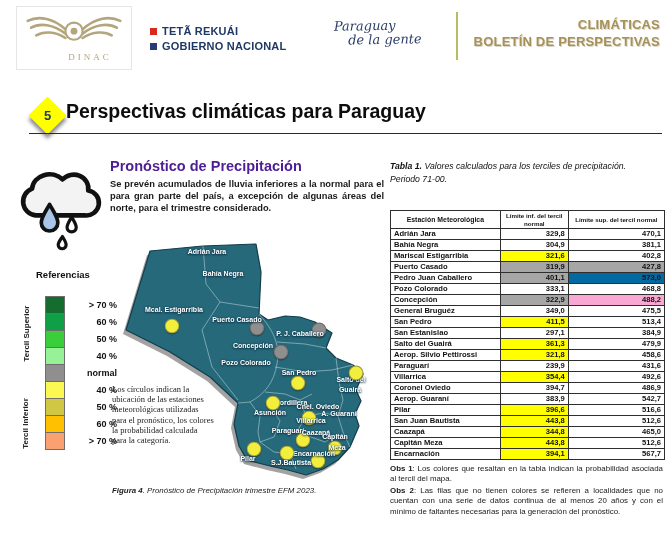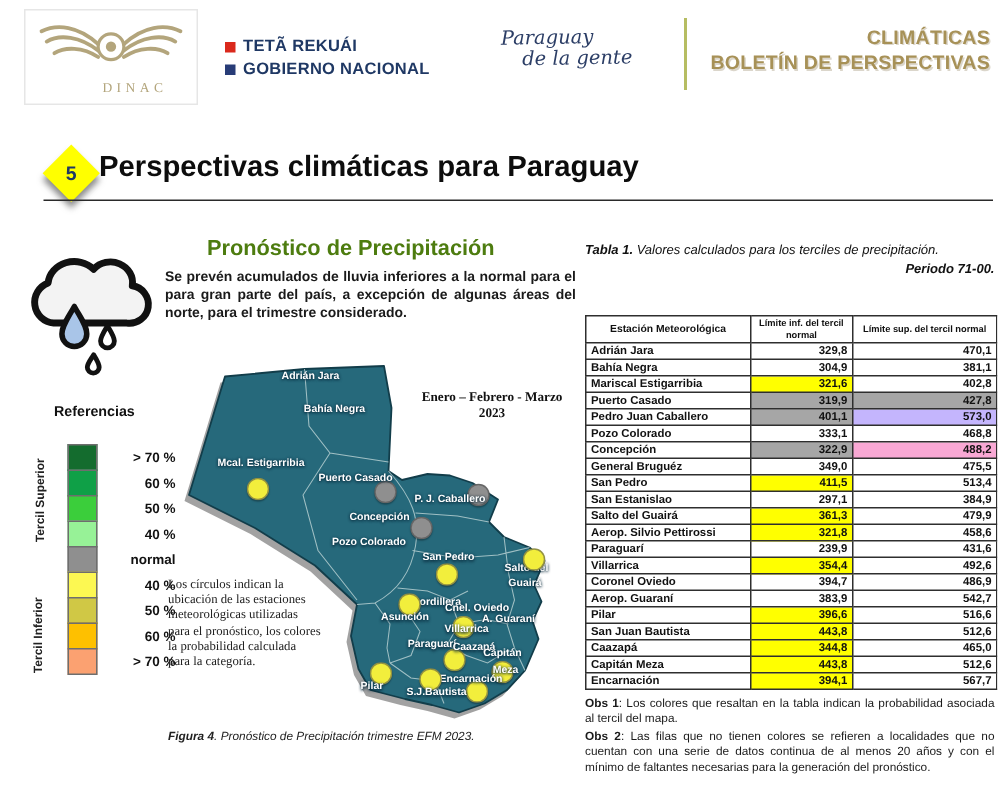--- a/index.html
+++ b/index.html
@@ -54,21 +54,21 @@
           font-family:"Liberation Serif",serif;font-weight:bold;font-size:8.8px;line-height:11px;color:#111;}
   .period .p1{white-space:nowrap;}
   .map-note{position:absolute;left:112px;top:384px;width:102px;font-family:"Liberation Serif",serif;
             font-size:8.5px;line-height:1.2;color:#222;}
   .fig-caption{position:absolute;left:112px;top:486px;width:230px;font-size:7.9px;font-style:italic;color:#222;}
   .fig-caption .b{font-weight:bold;}
 
   
   .tbl-title{position:absolute;left:390px;top:160px;width:273px;font-size:8.7px;font-style:italic;line-height:12px;color:#111;}
   .tbl-title .b{font-weight:bold;font-style:italic;}
-  .tbl-sub{font-weight:bold;margin-top:1px;text-align:right;}
+  .tbl-sub{font-weight:normal;margin-top:1px;}
   table.terciles{position:absolute;left:390px;top:210px;border-collapse:collapse;border:1.5px solid #222;}
   .terciles th,.terciles td{border:1px solid #2e2e2e;}
   .terciles th{font-size:6.2px;font-weight:bold;text-align:center;padding:1px 2px;line-height:7.5px;}
   .terciles th.st-h{font-size:6.9px;width:112px;}
   .terciles td{font-size:7.6px;font-weight:bold;padding:0 3px;line-height:10px;}
   .terciles td.st{width:112px;text-align:left;}
   .terciles td.num{width:68px;text-align:right;}
   .obs{position:absolute;left:390px;top:464px;width:273px;font-size:7.9px;line-height:1.32;
        text-align:justify;color:#1a1a1a;}
   .obs .b{font-weight:bold;}
@@ -127,21 +127,21 @@
 
   <div class="cloud-icon">
     <svg width="92" height="100" viewBox="0 0 100 108">
       <path d="M28,62 A15,15 0 0 1 24,33 A19,17 0 0 1 57,23 A16,15 0 0 1 85,35 A13,13 0 0 1 81,62 Z" fill="#f3f3f3" stroke="#111" stroke-width="5" stroke-linejoin="round"></path>
       <path d="M43,50 C48,59 52,64 52,70 A9,9 0 1 1 34,70 C34,64 38,59 43,50 Z" fill="#a9c5e8" stroke="#111" stroke-width="4" stroke-linejoin="round"></path>
       <path d="M67,64 C70,69 72,72 72,75 A5,5 0 1 1 62,75 C62,72 64,69 67,64 Z" fill="#fff" stroke="#111" stroke-width="3.5" stroke-linejoin="round"></path>
       <path d="M57,85 C59.5,89 61,91.5 61,94 A4.3,4.3 0 1 1 52.4,94 C52.4,91.5 54.5,89 57,85 Z" fill="#fff" stroke="#111" stroke-width="3.5" stroke-linejoin="round"></path>
     </svg>
   </div>
 
-  <div class="sec-heading" style="color: #4d7c0f; margin-left: 28px;">Pronóstico de Precipitación</div>
+  <div class="sec-heading" style="color: #4c1d95;">Pronóstico de Precipitación</div>
   <div class="sec-body">Se prevén acumulados de lluvia inferiores a la normal para el para gran parte del país, a excepción de algunas áreas del norte, para el trimestre considerado.</div>
 
   <div class="legend-title">Referencias</div>
   <div class="tercil tercil-sup">Tercil Superior</div>
   <div class="tercil tercil-inf">Tercil Inferior</div>
   <div class="legend-items">
       <div class="leg-row">
         <div class="leg-swatch" style="background: rgb(20, 108, 46);"></div>
         <div class="leg-label">&gt; 70 %</div>
       </div>
@@ -217,24 +217,20 @@
         <div class="map-label" style="left: 227px; top: 205px;">Meza</div>
         <div class="map-circle" style="left: 144px; top: 207px; background: rgb(242, 238, 60);"></div>
         <div class="map-label" style="left: 138px; top: 216px;">Pilar</div>
         <div class="map-circle" style="left: 208px; top: 219px; background: rgb(242, 238, 60);"></div>
         <div class="map-label" style="left: 204px; top: 211px;">Encarnación</div>
         <div class="map-circle" style="left: 177px; top: 211px; background: rgb(242, 238, 60);"></div>
         <div class="map-label" style="left: 181px; top: 220px;">S.J.Bautista</div>
       </div>
   </div>
 
-  <div class="period">
-    <div class="p1">Enero – Febrero - Marzo</div>
-    <div>2023</div>
-  </div>
 
   <div class="map-note">Los círculos indican la ubicación de las estaciones meteorológicas utilizadas para el pronóstico, los colores la probabilidad calculada para la categoría.</div>
 
   <div class="fig-caption">
     <span class="b">Figura 4</span><span>. Pronóstico de Precipitación trimestre EFM 2023.</span>
   </div>
 
   <div class="tbl-title">
     <div>
       <span class="b">Tabla 1.</span><span> Valores calculados para los terciles de precipitación.</span>
@@ -267,21 +263,21 @@
           <td class="num">402,8</td>
         </tr>
         <tr>
           <td class="st">Puerto Casado</td>
           <td class="num" style="background: rgb(166, 166, 166);">319,9</td>
           <td class="num" style="background: rgb(166, 166, 166);">427,8</td>
         </tr>
         <tr>
           <td class="st">Pedro Juan Caballero</td>
           <td class="num" style="background: rgb(166, 166, 166);">401,1</td>
-          <td class="num" style="background: #c4b5fd; padding-left: 31px;">573,0</td>
+          <td class="num" style="background: #0369a1; padding-left: 31px;">573,0</td>
         </tr>
         <tr>
           <td class="st">Pozo Colorado</td>
           <td class="num">333,1</td>
           <td class="num">468,8</td>
         </tr>
         <tr>
           <td class="st">Concepción</td>
           <td class="num" style="background: rgb(166, 166, 166);">322,9</td>
           <td class="num" style="background: #f9a8d4;">488,2</td>

